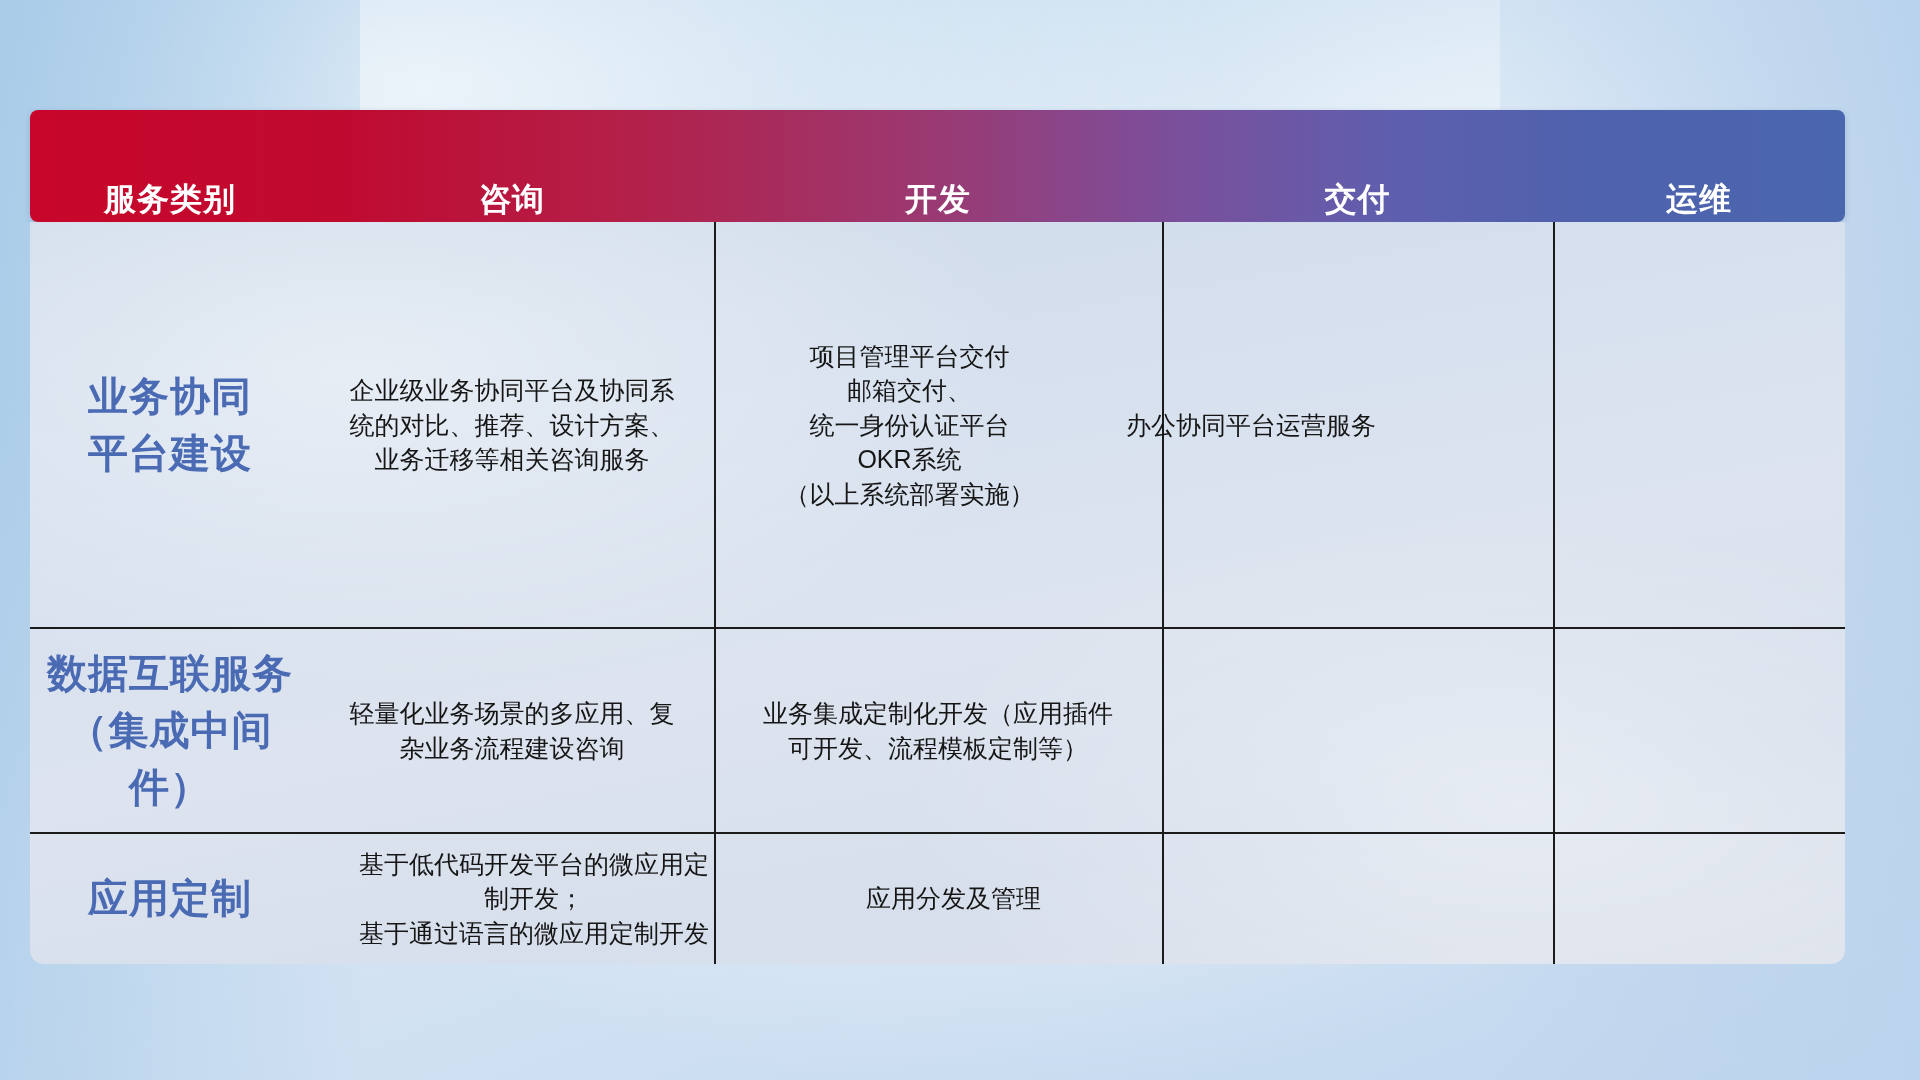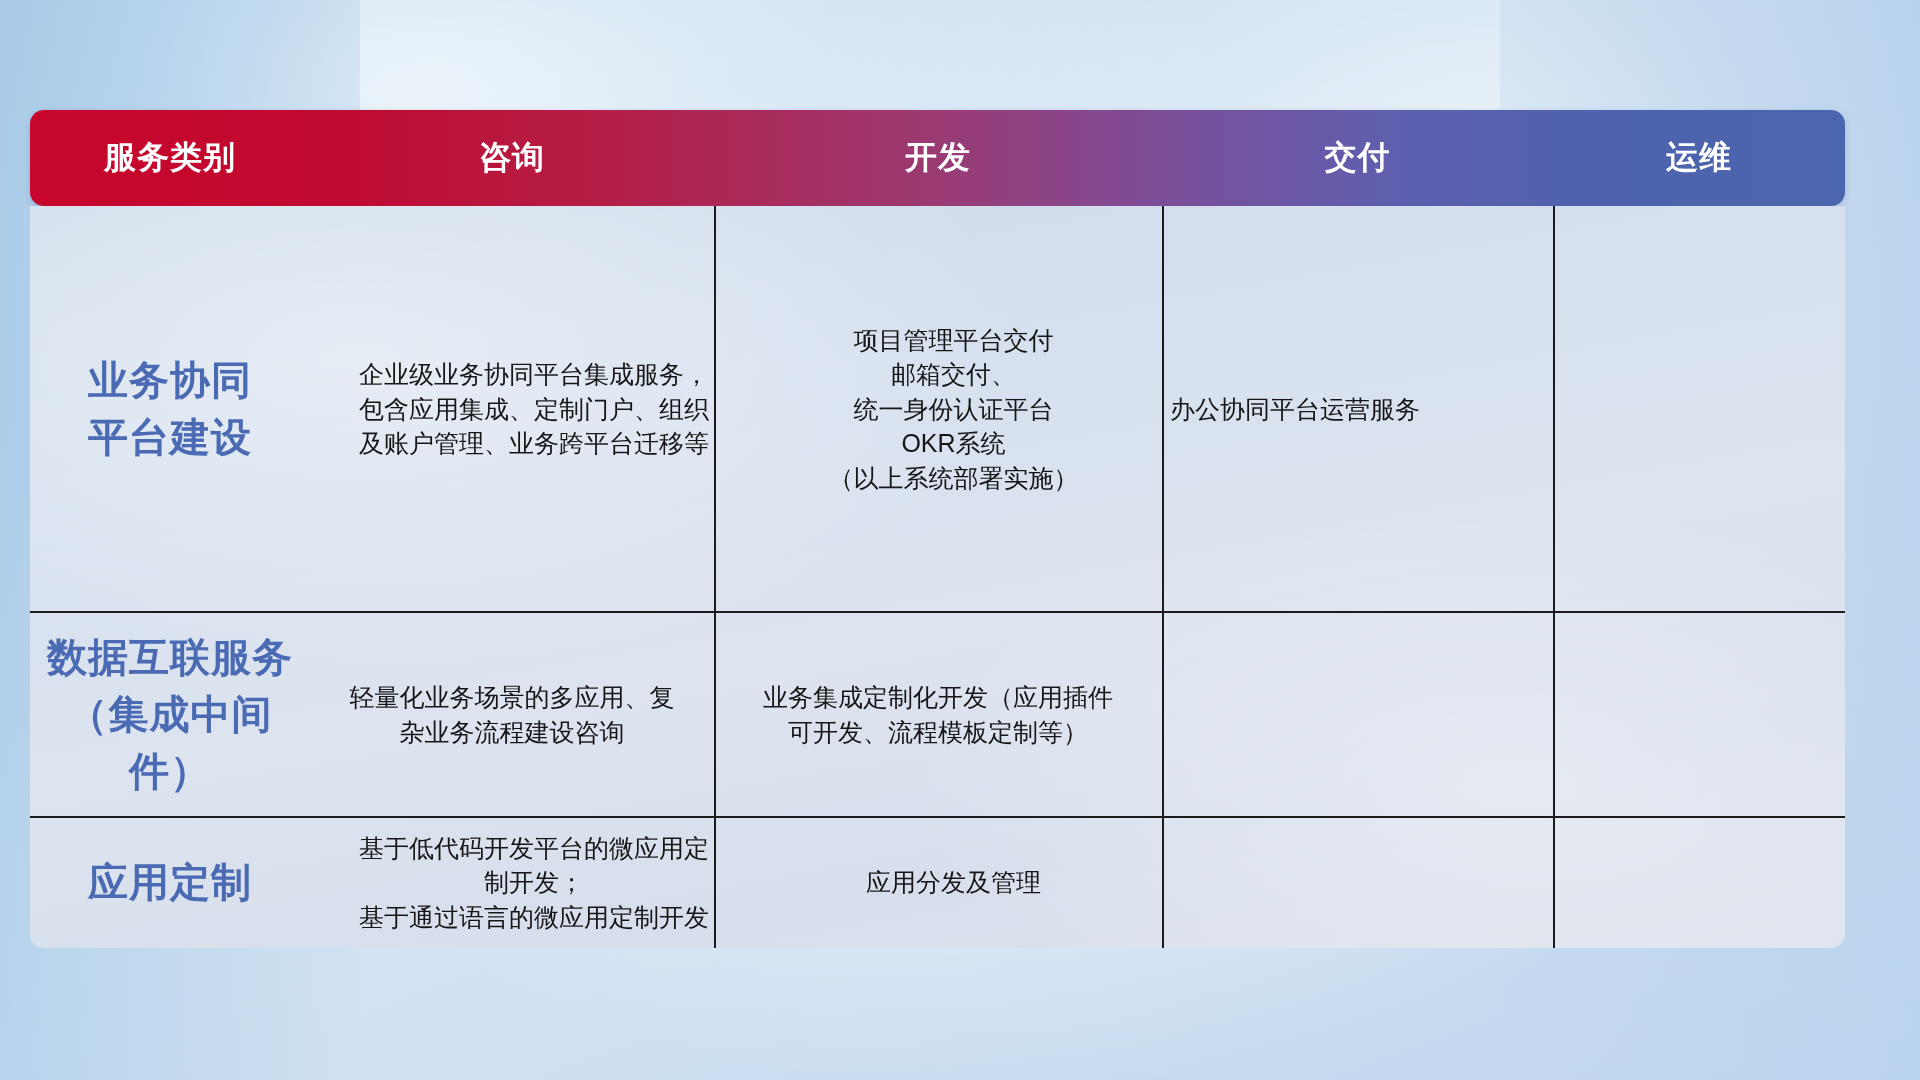--- a/index.html
+++ b/index.html
@@ -42,33 +42,33 @@
     position: absolute;
     left: 30px;
     top: 110px;
     width: 1815px;
     height: 845px;
   }
 
   
   #thead {
     position: relative;
-    height: 96px;
-    border-radius: 14px;
+    height: 112px;
+    border-radius: 8px;
     background: linear-gradient(90deg,
         #c8062b 0%,
         #c00a30 17%,
         #b32049 33%,
         #9a3a73 50%,
         #7b4f9b 63%,
         #5e5fae 75%,
         #4f62ad 86%,
         #4a66ae 100%);
     display: flex;
-    align-items: center;
+    align-items: flex-end;
     box-shadow: 0 2px 6px rgba(40,60,110,0.18);
   }
   .th {
     color: #ffffff;
     font-size: 32px;
     font-weight: bold;
     text-align: center;
     letter-spacing: 1px;
     white-space: nowrap;
   }
@@ -166,23 +166,23 @@
     <div class="vline" id="vline1"></div>
     <div class="vline" id="vline2"></div>
     <div class="vline" id="vline3"></div>
 
     <div class="hline" id="hline1"></div>
     <div class="hline" id="hline2"></div>
 
     <div class="row" id="row0">
       <div class="cell cat c0">业务协同
 平台建设</div>
-      <div class="cell c2">企业级业务协同平台集成服务，
-包含应用集成、定制门户、组织
-及账户管理、业务跨平台迁移等</div>
+      <div class="cell c1">企业级业务协同平台及协同系
+统的对比、推荐、设计方案、
+业务迁移等相关咨询服务</div>
       <div class="cell c3">项目管理平台交付
 邮箱交付、
 统一身份认证平台
 OKR系统
 （以上系统部署实施）</div>
       <div class="cell c4">办公协同平台运营服务</div>
     </div>
 
     <div class="row" id="row1">
       <div class="cell cat c0">数据互联服务

